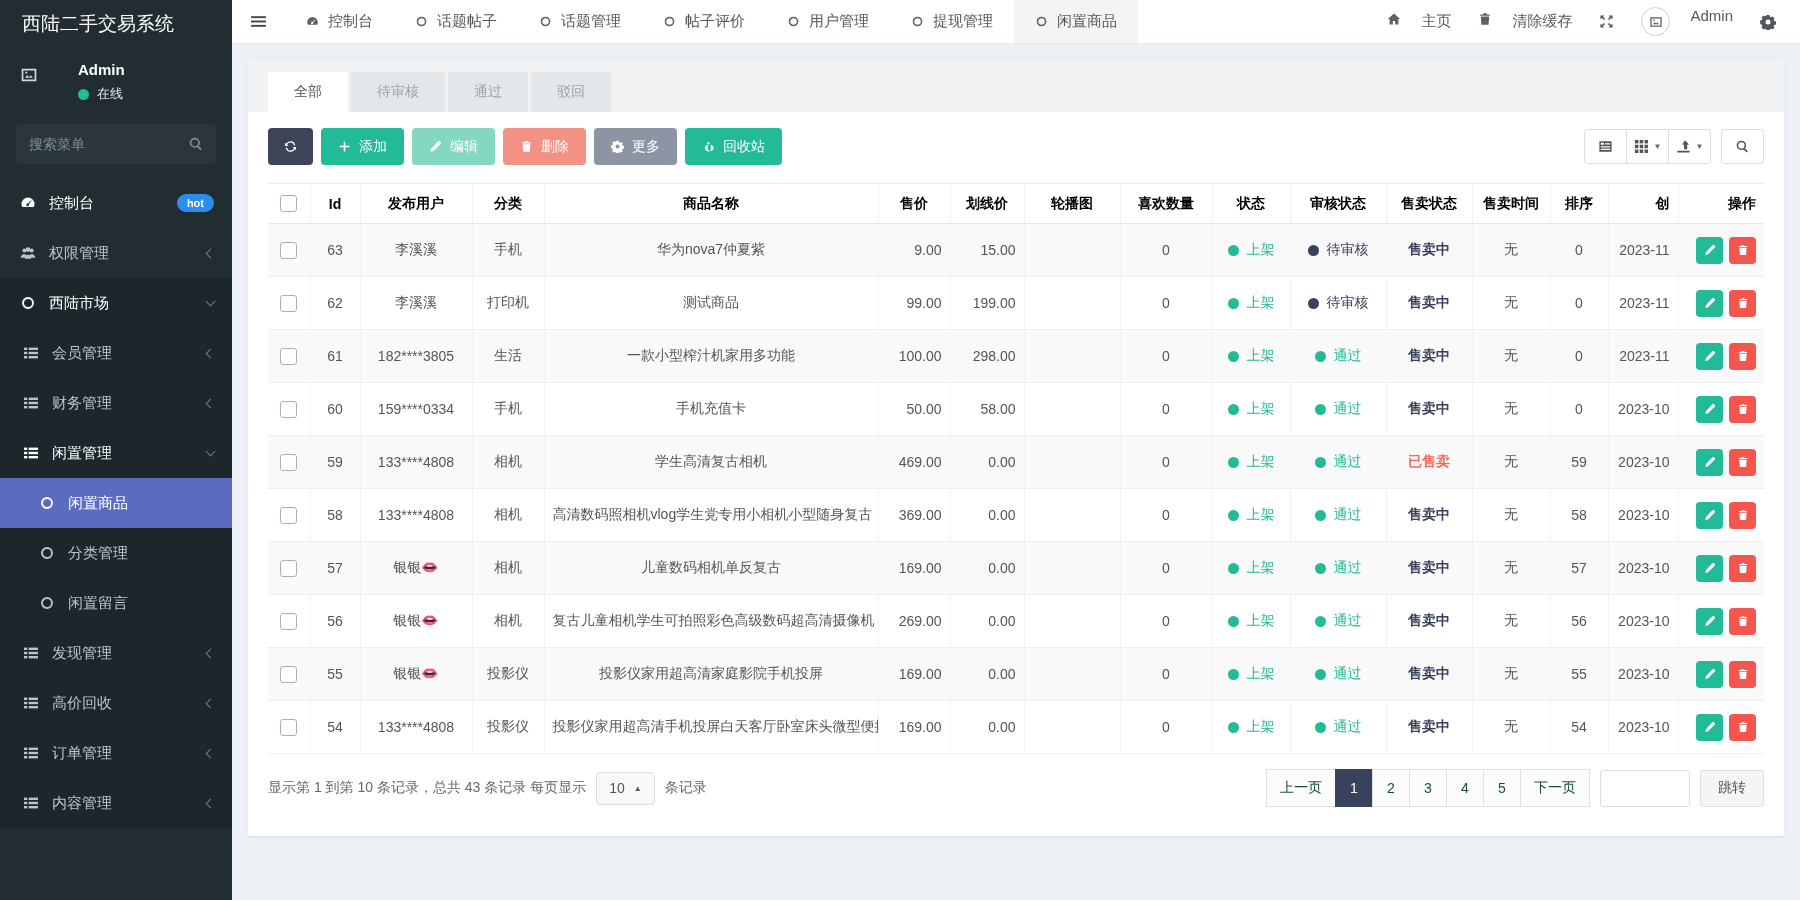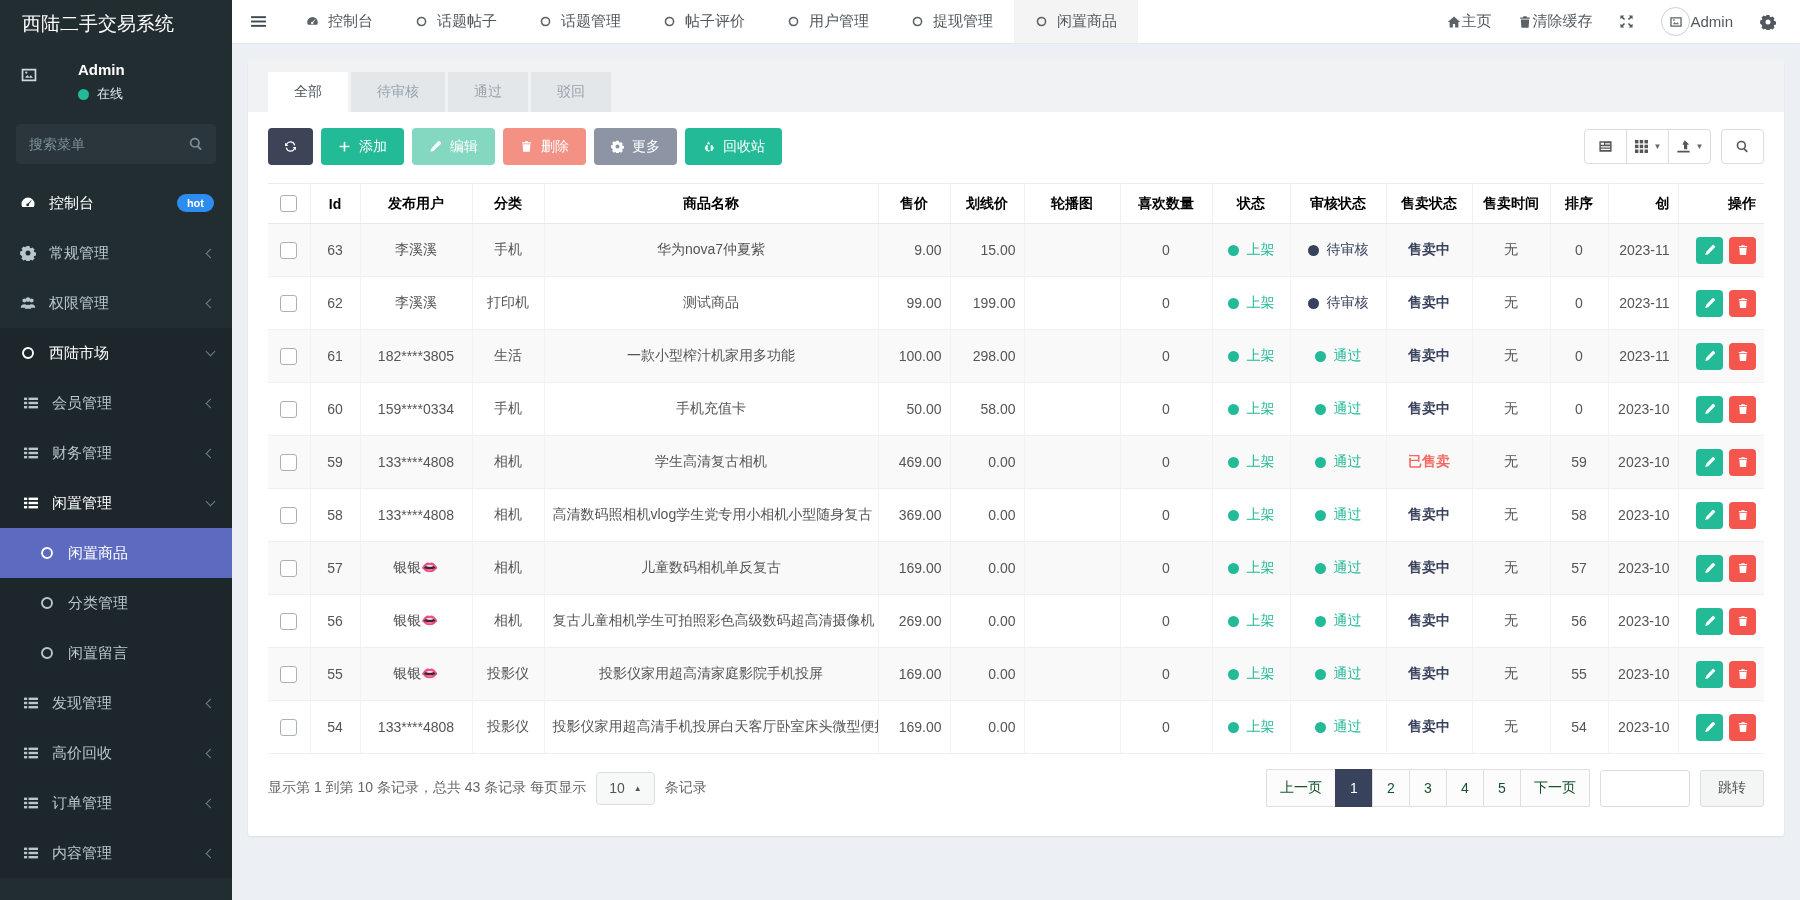--- a/index.html
+++ b/index.html
@@ -40,21 +40,21 @@
   .chev.down{transform:rotate(45deg);margin-top:-3px;}
 
   
   .main{flex:1;display:flex;flex-direction:column;min-width:0;}
   .topnav{height:44px;background:#fff;border-bottom:1px solid #e6e9ec;display:flex;align-items:center;flex-shrink:0;}
   .hamburger{padding:0 18px;color:#3e4a50;font-size:17px;height:100%;display:flex;align-items:center;cursor:pointer;}
   .top-item{display:flex;align-items:center;gap:9px;padding:0 21px;height:100%;color:#52595e;font-size:15px;cursor:pointer;white-space:nowrap;}
   .top-item .ti-icon{font-size:13px;color:#5a6268;}
   .top-item.active{background:#f4f4f4;}
   .topnav-right{margin-left:auto;display:flex;align-items:center;gap:27px;padding-right:24px;color:#52595e;font-size:15px;}
-  .tn-link{display:flex;align-items:center;gap:0;cursor:pointer;}
+  .tn-link{display:flex;align-items:flex-start;gap:20px;cursor:pointer;}
   .tn-link .ic{font-size:14px;color:#5a6268;}
   .avatar-sm{width:29px;height:29px;border-radius:50%;border:1px solid #cfcfcf;display:flex;align-items:center;justify-content:center;color:#b5b5b5;font-size:12px;}
 
   
   .content{flex:1;padding:16px 16px 0;}
   .card{background:#fff;border-radius:3px;box-shadow:0 1px 2px rgba(0,0,0,.08);height:776px;padding:0 20px 14px;position:relative;}
   .tabs-strip{background:#f0f2f4;margin:0 -20px;padding:12px 20px 0;display:flex;gap:3px;border-radius:3px 3px 0 0;}
   .tab{height:40px;display:flex;align-items:center;justify-content:center;padding:0 26px;font-size:14px;
     color:#9aa4ac;background:#e3e7ea;cursor:pointer;white-space:nowrap;}
   .tab.active{background:#fff;color:#49535a;}
@@ -149,31 +149,20 @@
     </div>
     <nav class="menu" id="side-menu">
         <div class="menu-item lvl1 white">
           <span class="ic mi-icon">
             <svg viewBox="0 0 16 16">
               <path d="M8 2.5A6.5 6.5 0 0 0 1.5 9c0 1.2.3 2.2.9 3.1h11.2c.6-.9.9-1.9.9-3.1A6.5 6.5 0 0 0 8 2.5zm3.6 3.1-2.7 3.6a1.4 1.4 0 1 1-.9-.7l3.1-3.3z"></path>
             </svg>
           </span>
           <span class="mi-label">控制台</span>
           <span class="badge-hot">hot</span>
-        </div>
-        <div class="menu-item lvl1">
-          <span class="ic mi-icon">
-            <svg viewBox="0 0 16 16">
-              <path fill-rule="evenodd" d="M6.5 1h3l.4 1.7 1 .6 1.6-.9 2.1 2.1-.9 1.6.5 1 1.8.4v3l-1.8.4-.5 1 .9 1.6-2.1 2.1-1.6-.9-1 .5-.4 1.8h-3l-.4-1.8-1-.5-1.6.9-2.1-2.1.9-1.6-.5-1L.1 9.5v-3l1.8-.4.5-1-.9-1.6 2.1-2.1 1.6.9 1-.5zM8 5.5A2.5 2.5 0 1 0 8 10.5 2.5 2.5 0 0 0 8 5.5z"></path>
-            </svg>
-          </span>
-          <span class="mi-label">常规管理</span>
-          <span class="chev-holder">
-            <i class="chev left"></i>
-          </span>
         </div>
         <div class="menu-item lvl1">
           <span class="ic mi-icon">
             <svg viewBox="0 0 16 16">
               <circle cx="4.4" cy="5.6" r="2"></circle>
               <circle cx="11.6" cy="5.6" r="2"></circle>
               <circle cx="8" cy="4.6" r="2.3"></circle>
               <path d="M.7 12.7c0-2 1.6-3.4 3.7-3.4 1 0 1.9.3 2.5.8a4.8 4.8 0 0 0-1.6 2.6z"></path>
               <path d="M4.8 13.7c0-2.3 1.4-3.9 3.2-3.9s3.2 1.6 3.2 3.9z"></path>
               <path d="M10.7 12.7a4.8 4.8 0 0 0-1.6-2.6c.6-.5 1.5-.8 2.5-.8 2.1 0 3.7 1.4 3.7 3.4z"></path>

